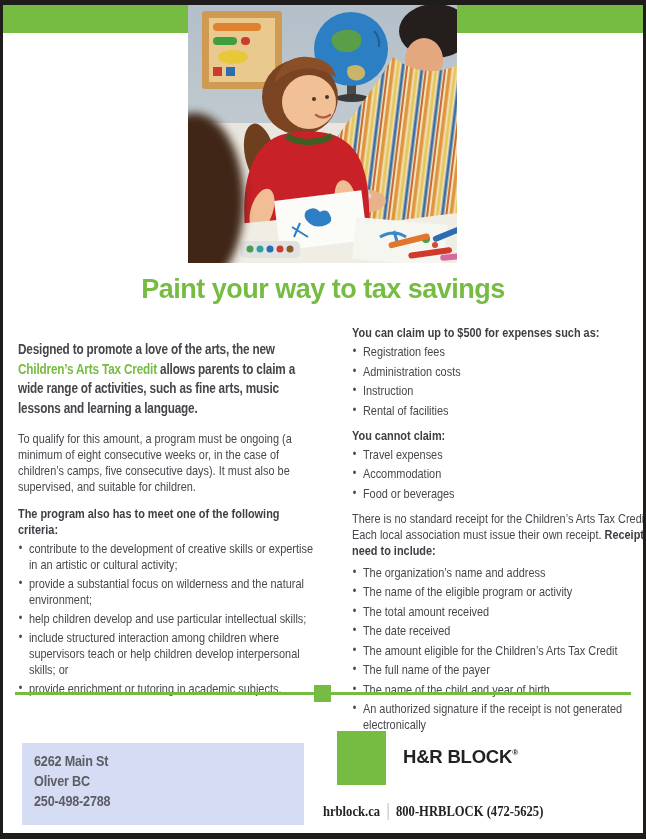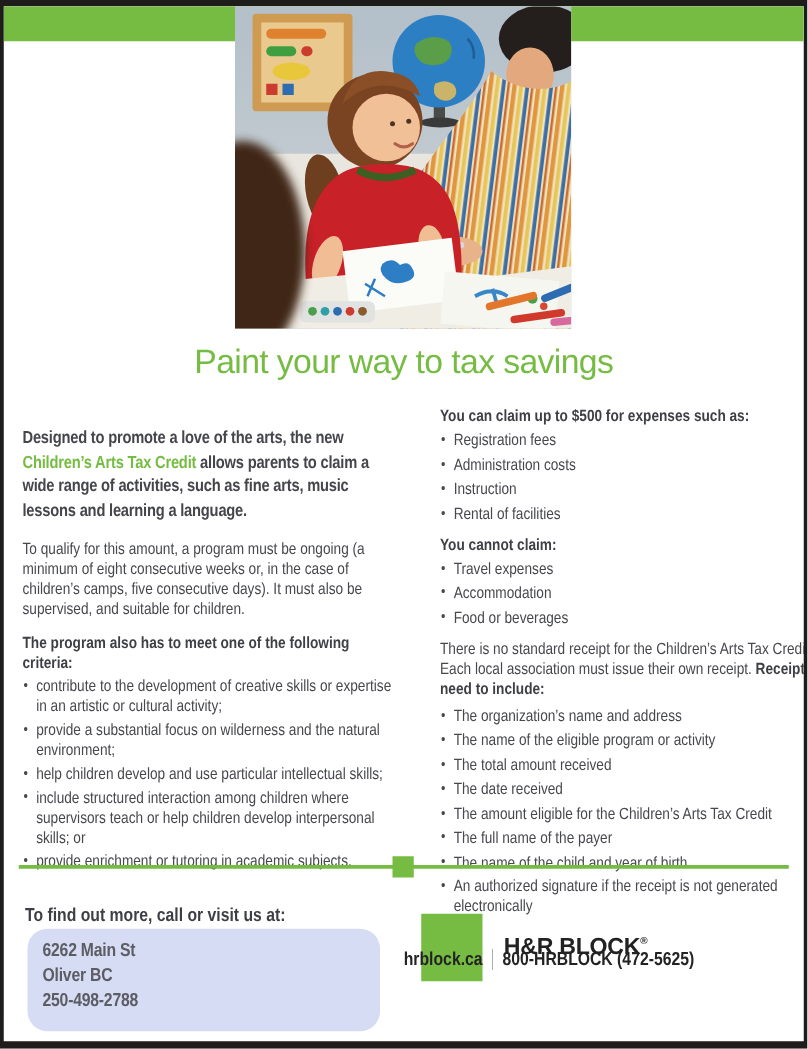--- a/index.html
+++ b/index.html
@@ -9,48 +9,48 @@
     border:3px solid #1e1d1b; border-top-width:5px; border-bottom-width:6px;
     font-family:"Liberation Sans","DejaVu Sans",sans-serif;
     color:var(--dark,#47484d);
     overflow:hidden;
   }
   .green-bar{position:absolute;left:0;right:0;top:0;height:28px;background:var(--green,#76bc43);}
   .photo{position:absolute;left:185px;top:0;width:269px;height:258px;overflow:hidden;background:#cdd4d9;}
   .photo svg{display:block;}
   .title{
     position:absolute;left:0;right:0;top:269px;text-align:center;
-    font-size:27px;font-weight:normal;letter-spacing:-0.5px;color:var(--green,#76bc43);
+    font-size:27px;font-weight:bold;letter-spacing:-0.5px;color:var(--green,#76bc43);
   }
   .condense{transform:scaleX(0.84);transform-origin:0 0;width:119%;}
   .col{position:absolute;font-size:13px;line-height:16px;}
   .col-left{left:15px;top:335px;width:300px;}
   .col-right{left:349px;top:320px;width:300px;}
   .intro{font-size:14px;line-height:19.5px;font-weight:bold;letter-spacing:-0.2px;margin:0 0 13px 0;color:#45464b;}
   .intro .hl{color:var(--green,#76bc43);}
   p{margin:0 0 11px 0;}
   .blk-head{font-weight:bold;color:#3e3f44;margin:0 0 3px 0;}
   ul{list-style:none;margin:0 0 9px 0;padding:0;}
   li{position:relative;padding-left:13px;margin:0 0 3px 0;}
   li::before{content:"•";position:absolute;left:1px;top:-1px;font-size:12px;}
   .col-right li{margin-bottom:3.5px;}
   .nw{white-space:nowrap;}
   .receipt-para b{color:#3e3f44;}
   .divider{position:absolute;left:12px;top:687px;width:616px;height:3px;background:var(--green,#76bc43);}
   .divider-square{position:absolute;left:311px;top:680px;width:17px;height:17px;background:var(--green,#76bc43);}
   .findout{position:absolute;left:17px;top:719px;font-size:15px;font-weight:bold;color:#3e3f44;}
   .address-box{
     position:absolute;left:19px;top:738px;width:282px;height:82px;box-sizing:border-box;
-    background:var(--box,#d6dcf4);padding:8px 12px;border-radius:16px;
+    background:var(--box,#d6dcf4);padding:8px 12px;
   }
   .address-line{font-size:15px;line-height:20px;font-weight:bold;color:#5c5d64;letter-spacing:-0.2px;}
   .logo-square{position:absolute;left:334px;top:726px;width:49px;height:54px;background:var(--green,#76bc43);}
   .logo-text{position:absolute;left:400px;top:741px;font-size:18.5px;font-weight:bold;color:#222222;letter-spacing:-0.2px;}
   .logo-text sup{font-size:8px;vertical-align:8px;}
-  .contact{position:absolute;left:320px;top:754px;font-size:15px;font-weight:bold;color:#232323;display:flex;align-items:center;}
+  .contact{position:absolute;left:320px;top:798px;font-size:15px;font-weight:bold;color:#232323;display:flex;align-items:center;font-family:Liberation Serif, serif;}
   .vsep{display:inline-block;width:1px;height:17px;background:#a9b0b5;margin:0 9px;}
 </style>
 </head>
 <body>
 
 <div class="page">
 
   <div class="green-bar"></div>
 
   <div class="photo">
@@ -188,23 +188,20 @@
         <li class="nw">The full name of the payer</li>
         <li class="nw">The name of the child and year of birth</li>
         <li>An authorized signature if the receipt is not generated electronically</li>
       </ul>
     </div>
   </div>
 
   <div class="divider"></div>
   <div class="divider-square"></div>
 
-  <div class="findout">
-    <div class="condense">To find out more, call or visit us at:</div>
-  </div>
 
   <div class="address-box">
     <div class="condense">
       <div class="address-line">6262 Main St</div>
       <div class="address-line">Oliver BC</div>
       <div class="address-line">250-498-2788</div>
     </div>
   </div>
 
   <div class="logo-square"></div>

